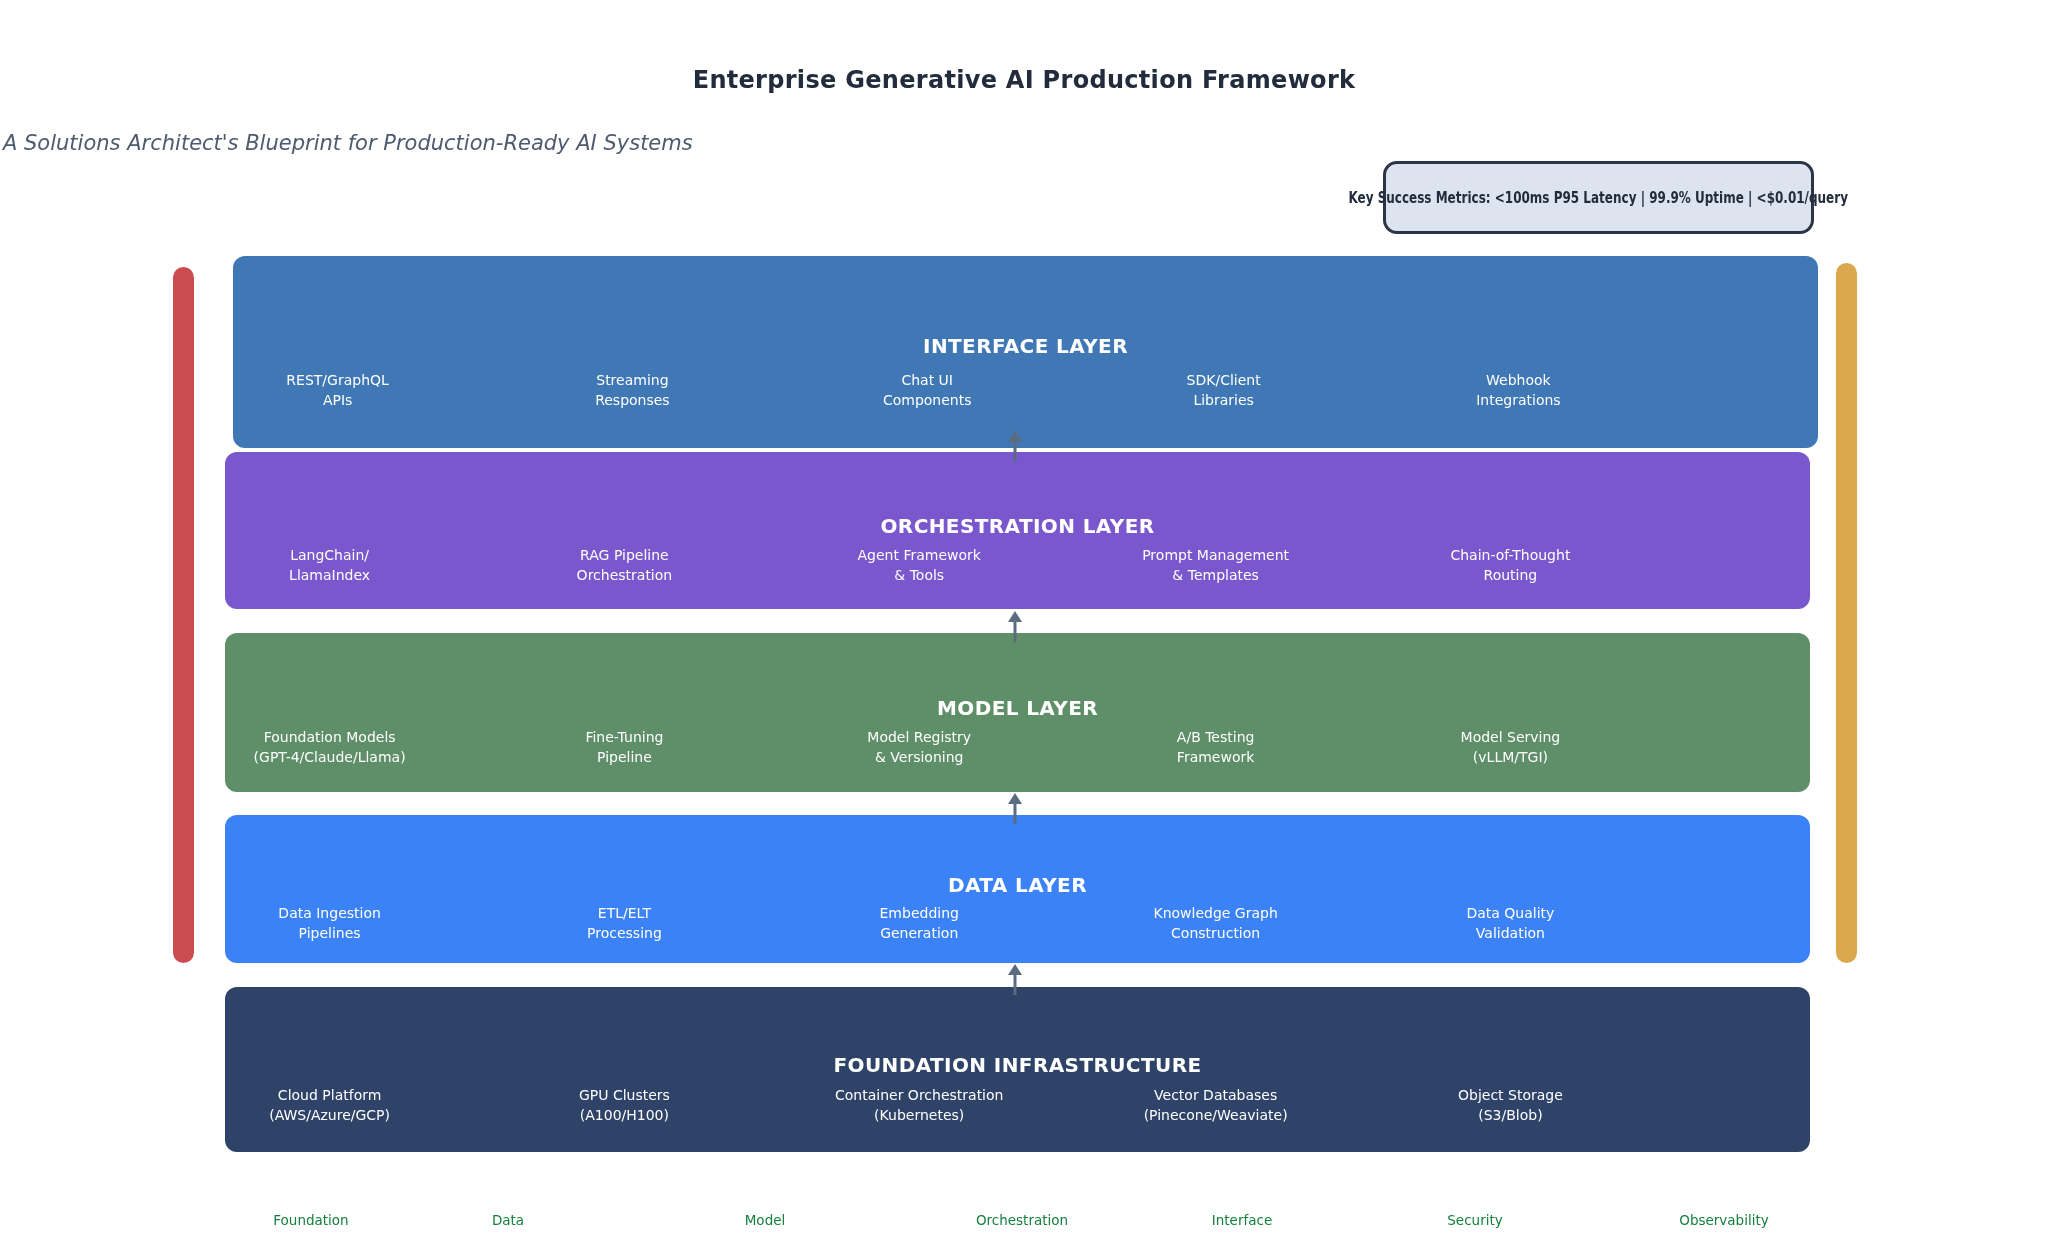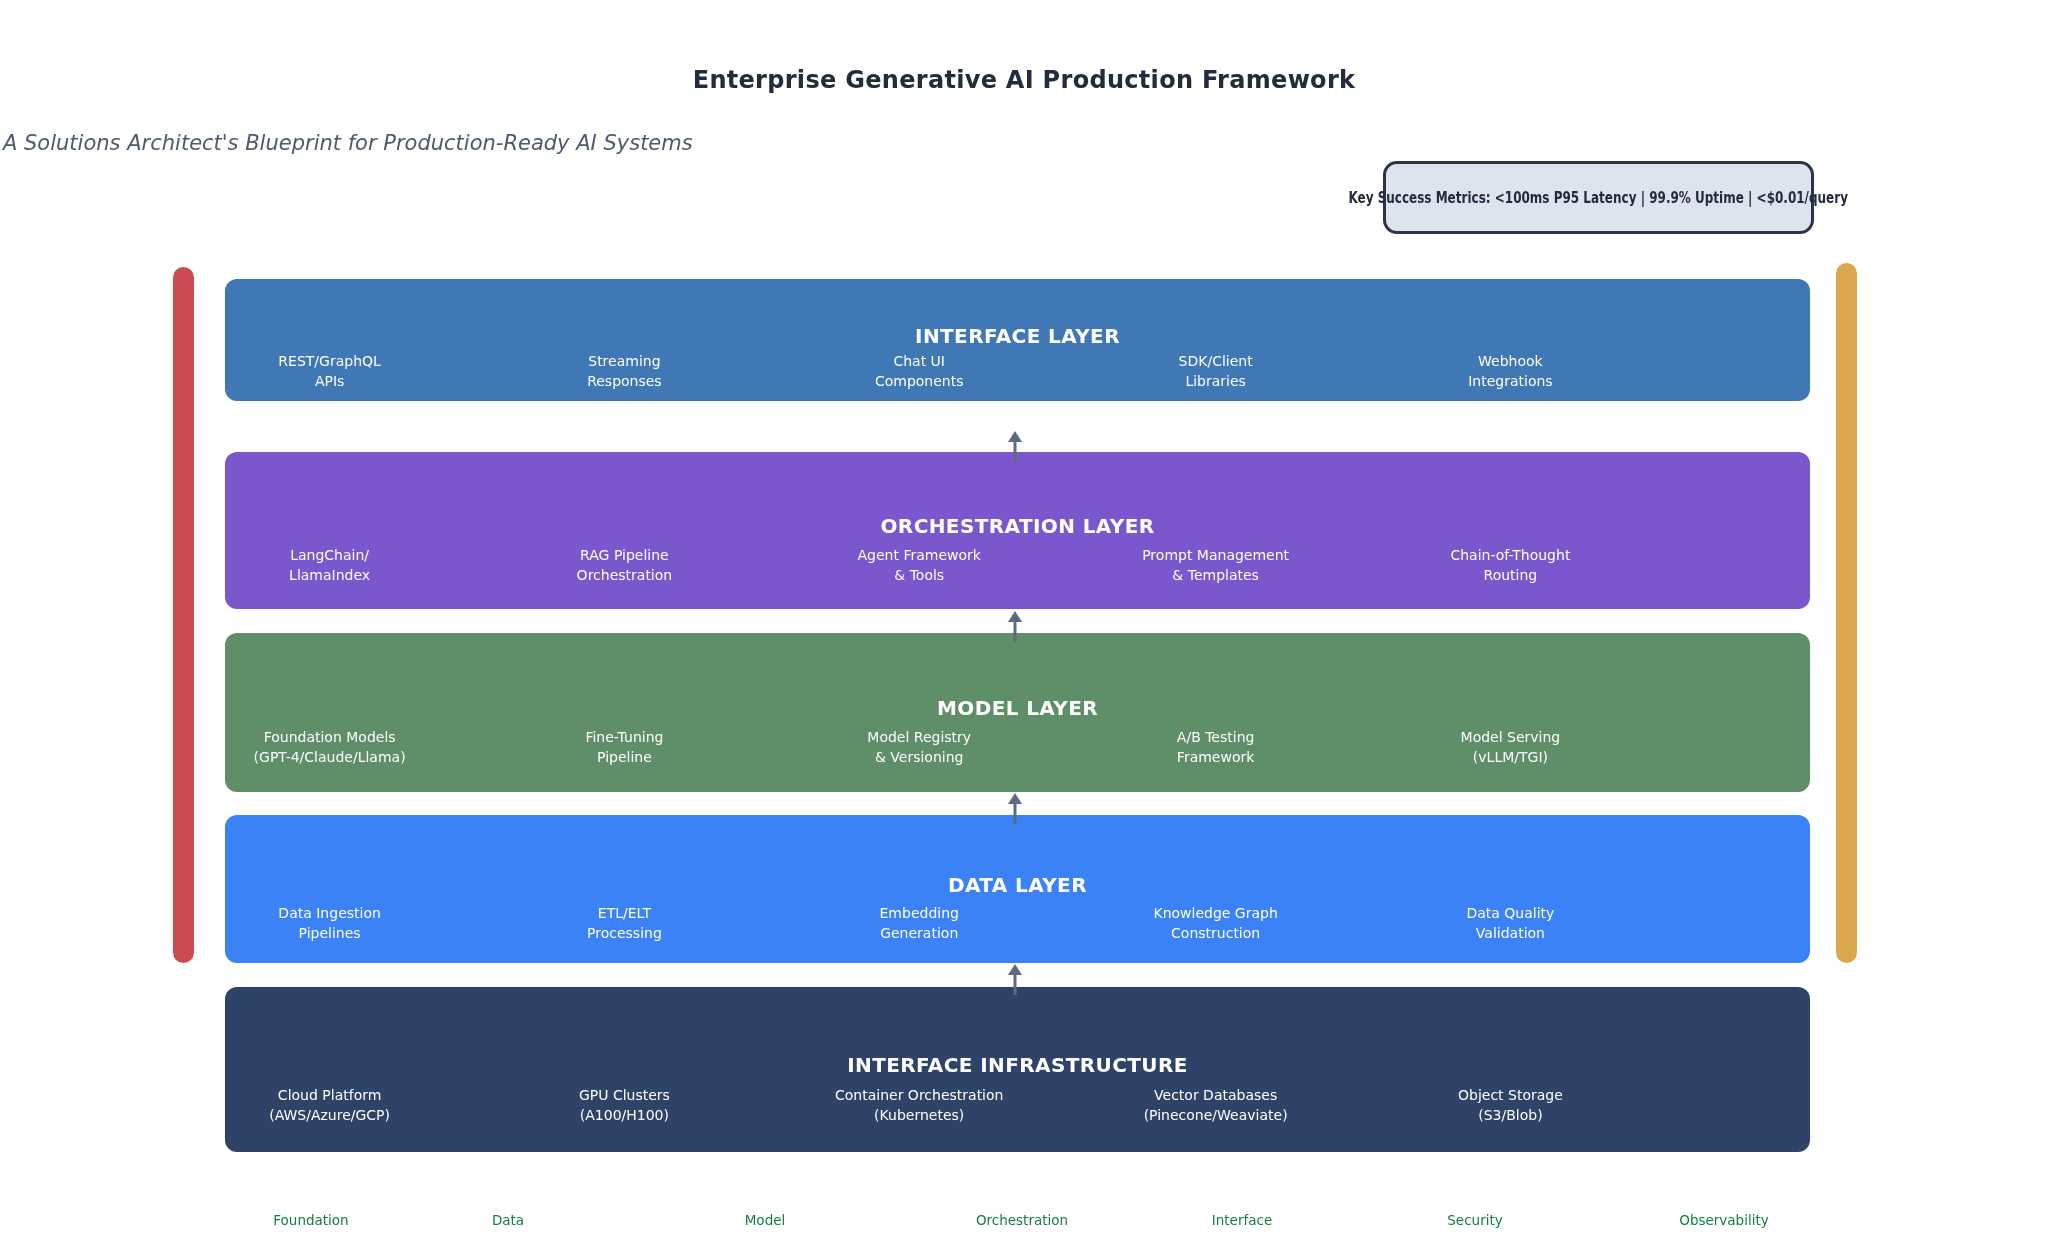--- a/index.html
+++ b/index.html
@@ -14,21 +14,21 @@
   .metrics-box{position:absolute;left:1383px;top:161px;width:425px;height:67px;
     border-radius:14px;border:3px solid #2b3547;display:flex;align-items:center;justify-content:center;}
   .metrics-text{white-space:nowrap;font-size:15px;font-weight:bold;color:#222c3c;
     transform:scaleX(0.8);transform-origin:center;}
 
   .side-bar{position:absolute;width:21px;border-radius:11px;}
   .bar-left{left:173px;top:267px;height:696px;}
   .bar-right{left:1836px;top:263px;height:700px;}
 
   .layer{position:absolute;left:225px;width:1585px;border-radius:12px;}
-  .L0{top:279px;height:122px;}
+  .L0{top:256px;height:192px;margin-left:8px;}
   .L1{top:452px;height:157px;}
   .L2{top:633px;height:159px;}
   .L3{top:815px;height:148px;}
   .L4{top:987px;height:165px;}
 
   .layer-title{position:absolute;left:0;right:0;top:47%;transform:translateY(-50%);margin:0;
     text-align:center;color:#ffffff;font-size:20px;font-weight:bold;letter-spacing:.4px;}
   .layer-items{position:absolute;left:0;top:0;right:0;bottom:0;}
   .layer-item{position:absolute;top:60%;transform:translateX(-50%);
     color:#ffffff;font-size:14px;line-height:1.42;text-align:center;white-space:pre-line;}
@@ -122,21 +122,21 @@
       <div class="layer-item">Embedding
 Generation</div>
       <div class="layer-item">Knowledge Graph
 Construction</div>
       <div class="layer-item">Data Quality
 Validation</div>
     </div>
   </section>
 
   <section class="layer L4" style="background-color: rgb(46, 67, 103);">
-    <h3 class="layer-title">INTERFACE INFRASTRUCTURE</h3>
+    <h3 class="layer-title">FOUNDATION INFRASTRUCTURE</h3>
     <div class="layer-items">
       <div class="layer-item">Cloud Platform
 (AWS/Azure/GCP)</div>
       <div class="layer-item">GPU Clusters
 (A100/H100)</div>
       <div class="layer-item">Container Orchestration
 (Kubernetes)</div>
       <div class="layer-item">Vector Databases
 (Pinecone/Weaviate)</div>
       <div class="layer-item">Object Storage

